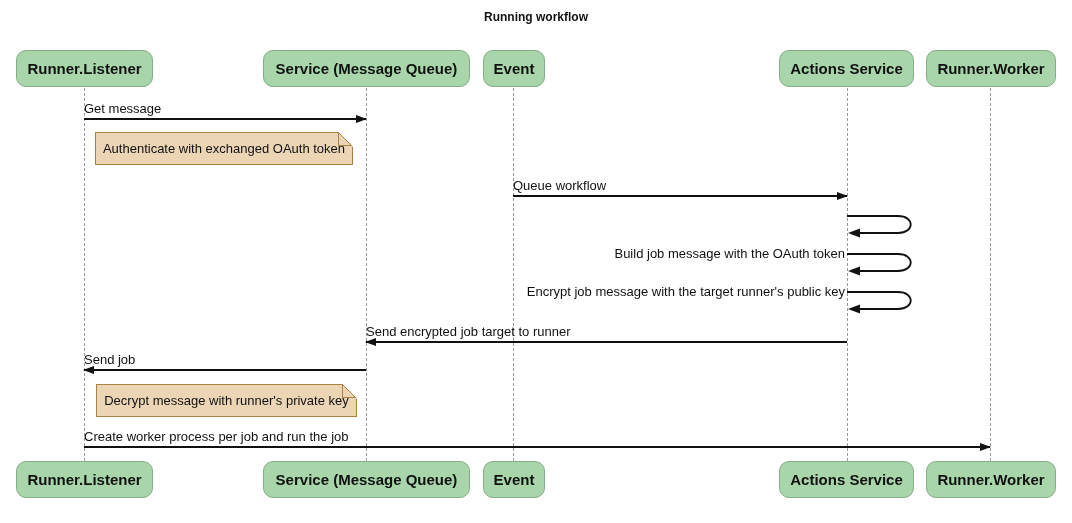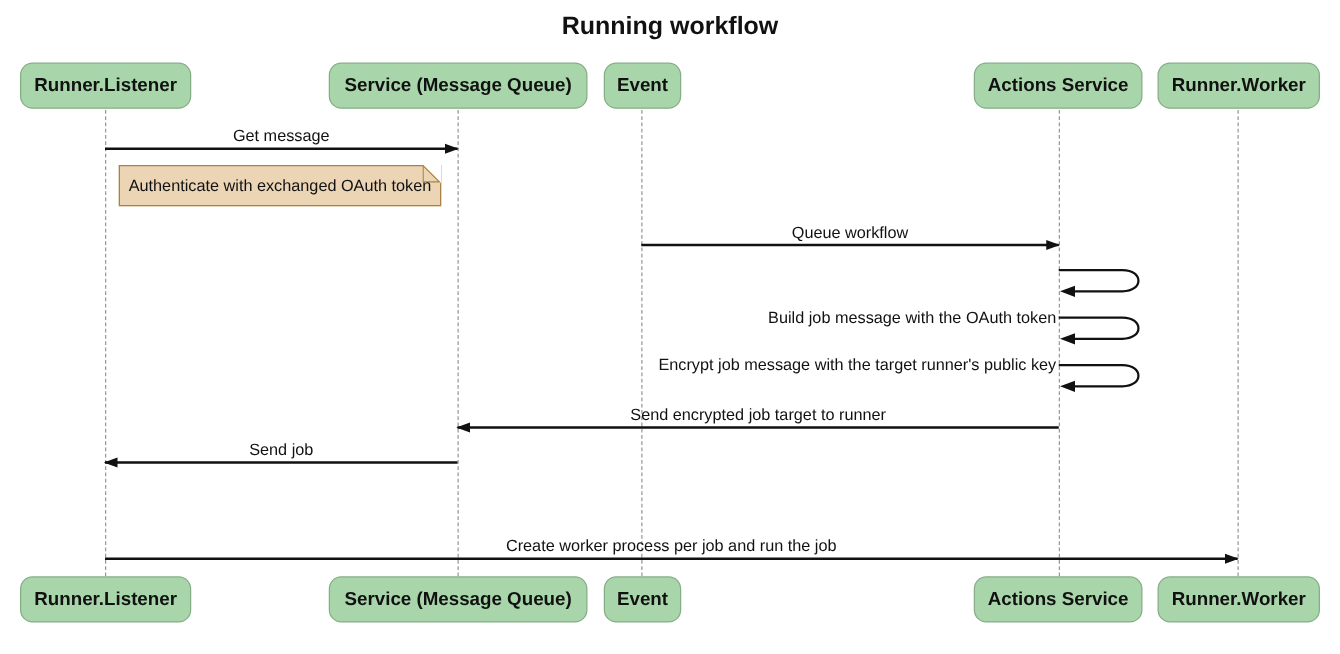--- a/index.html
+++ b/index.html
@@ -4,38 +4,38 @@
 <style>
   html,body{margin:0;padding:0;background:#fff;}
   .stage{
     position:relative;width:1072px;height:523px;overflow:hidden;
     background:var(--background,#fff);
     font-family:"Liberation Sans","DejaVu Sans",sans-serif;
     color:var(--text,#111);
   }
   .title{
     position:absolute;left:0;top:10px;width:100%;text-align:center;
-    font-size:20px;font-weight:bold;
+    font-size:12px;font-weight:bold;
   }
   .lifeline{
     position:absolute;top:88px;height:373px;width:0;
     border-left:1px dashed var(--lifeline,#999);
   }
   .actor{
     position:absolute;height:37px;box-sizing:border-box;
     background:var(--actor_fill,#a8d6aa);
     border:1px solid var(--actor_border,#85ad87);
     border-radius:10px;
     display:flex;align-items:center;justify-content:center;
     font-size:15px;white-space:nowrap;font-weight:bold;
   }
   .msg{position:absolute;font-size:13px;}
   .msg-label{
     position:absolute;left:0;top:0;width:100%;height:15px;line-height:15px;
-    text-align:center;white-space:nowrap;
+    white-space:nowrap;
   }
   .msg-line{
     position:absolute;left:0;top:17px;width:100%;height:2px;
     background:var(--arrow,#111);
   }
   .ah{position:absolute;width:0;height:0;top:-3.5px;}
   .ah-r{right:-1px;border-top:4.5px solid transparent;border-bottom:4.5px solid transparent;border-left:11px solid var(--arrow,#111);}
   .ah-l{left:-1px;border-top:4.5px solid transparent;border-bottom:4.5px solid transparent;border-right:11px solid var(--arrow,#111);}
   .self-label{
     position:absolute;right:227px;height:14px;line-height:14px;
@@ -123,20 +123,27 @@
       </div>
   </div>
 
   <div class="msg" style="left:84px;top:352px;width:282px;">
     <div class="msg-label">Send job</div>
     <div class="msg-line">
         <i class="ah ah-l"></i>
       </div>
   </div>
 
+  <div class="note" style="left:96px;top:384px;width:261px;">
+    <svg class="fold" width="15" height="15" viewBox="0 0 15 15">
+      <path class="fold-cover" d="M0,0 H15 V15 Z"></path>
+      <path class="fold-flap" d="M0.5,0.5 L13.5,13.5 H0.5 Z"></path>
+    </svg>
+    <div class="note-text">Decrypt message with runner's private key</div>
+  </div>
 
   <div class="msg" style="left:84px;top:429px;width:906px;">
     <div class="msg-label">Create worker process per job and run the job</div>
     <div class="msg-line">
         <i class="ah ah-r"></i>
       </div>
   </div>
 
   <div class="actor" style="left:16px;top:461px;width:137px;">Runner.Listener</div>
   <div class="actor" style="left:263px;top:461px;width:207px;">Service (Message Queue)</div>

